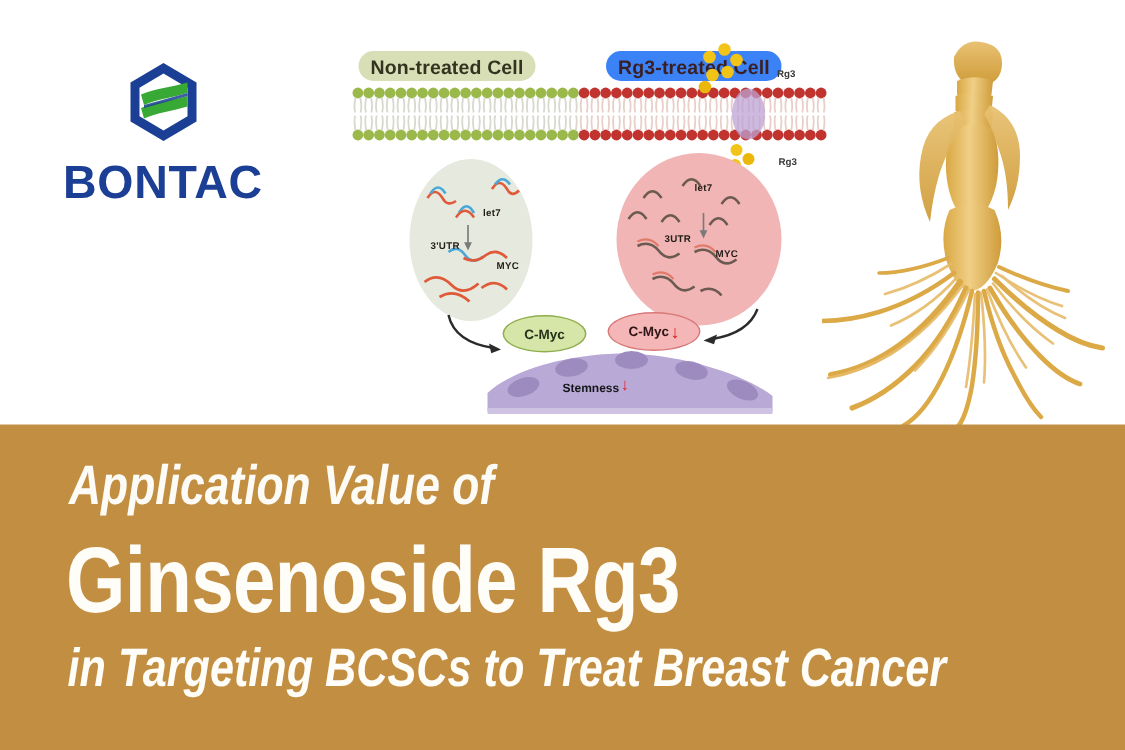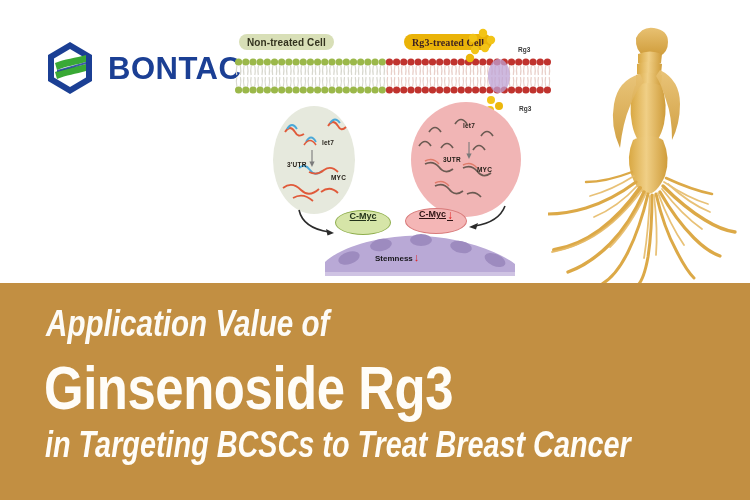--- a/index.html
+++ b/index.html
@@ -6,50 +6,50 @@
   body{
     width:750px;height:500px;
     background:#ffffff;
     font-family:"Liberation Sans", sans-serif;
     overflow:hidden;
     position:relative;
   }
   .stage{position:relative;width:750px;height:500px;overflow:hidden;background:#fff;}
 
   
-  .logo-wrap{position:absolute;left:42px;top:40px;display:flex;align-items:center;gap:10px;}
+  .logo-wrap{position:absolute;left:42px;top:40px;display:flex;align-items:center;gap:10px;flex-direction:column;}
   .logo-mark{width:56px;height:56px;position:relative;}
   .logo-text{font-weight:bold;font-size:31px;letter-spacing:0.5px;color:#1b3f94;
              font-family:"Liberation Sans", sans-serif;line-height:1;position:relative;}
 
   
   .diagram{position:absolute;left:225px;top:14px;width:330px;height:268px;}
 
-  .badge{position:absolute;border-radius:10px;font-size:10px;font-weight:bold;
+  .badge{position:absolute;border-radius:10px;font-size:13px;font-weight:bold;
          color:#2b2b20;padding:2.5px 8px;white-space:nowrap;letter-spacing:0.1px;
          font-family:"Liberation Sans", sans-serif;}
   .badge-left{background:#d8dfb7;left:14px;top:20px;color:#33331f;}
-  .badge-right{background:#eab308;left:179px;top:20px;color:#3a1f22;font-family:Liberation Serif, serif;}
+  .badge-right{background:#3b82f6;left:179px;top:20px;color:#3a1f22;}
 
   .membrane{position:absolute;left:10px;top:44px;width:316px;height:36px;}
 
   .rg3-label{position:absolute;font-size:6.5px;font-weight:bold;color:#3a3a3a;}
 
   .cell{position:absolute;}
   .cell-left{left:48px;top:92px;width:82px;height:108px;border-radius:50%;
              background:#e6e9dd;}
   .cell-right{left:186px;top:88px;width:110px;height:115px;border-radius:50%;
              background:#f1b5b5;}
 
   .nuc-label{position:absolute;font-size:6.5px;font-weight:bold;color:#221d16;
              font-family:"Liberation Sans", sans-serif;letter-spacing:0.2px;}
 
-  .pill{position:absolute;border-radius:50%;display:flex;
+  .pill{position:absolute;border-radius:50%;display:flex;align-items:center;
         justify-content:center;font-size:9px;font-weight:bold;
-        font-family:"Liberation Sans", sans-serif;text-decoration:underline;}
+        font-family:"Liberation Sans", sans-serif;}
   .pill-left{left:110px;top:196px;width:54px;height:23px;background:#d6e5a8;
              border:1.6px solid #8fae4e;color:#23331a;}
   .pill-right{left:180px;top:194px;width:60px;height:24px;background:#f4b6b6;
               border:1.6px solid #d87a7a;color:#2e1414;}
 
   .arrow-dn{color:#e02020;font-size:12px;line-height:1;margin-left:1px;font-weight:bold;}
 
   .stemness{position:absolute;left:100px;top:222px;width:190px;height:40px;}
   .stem-label{position:absolute;left:150px;top:238px;font-size:8px;font-weight:bold;
               color:#16161a;display:flex;align-items:flex-end;}

